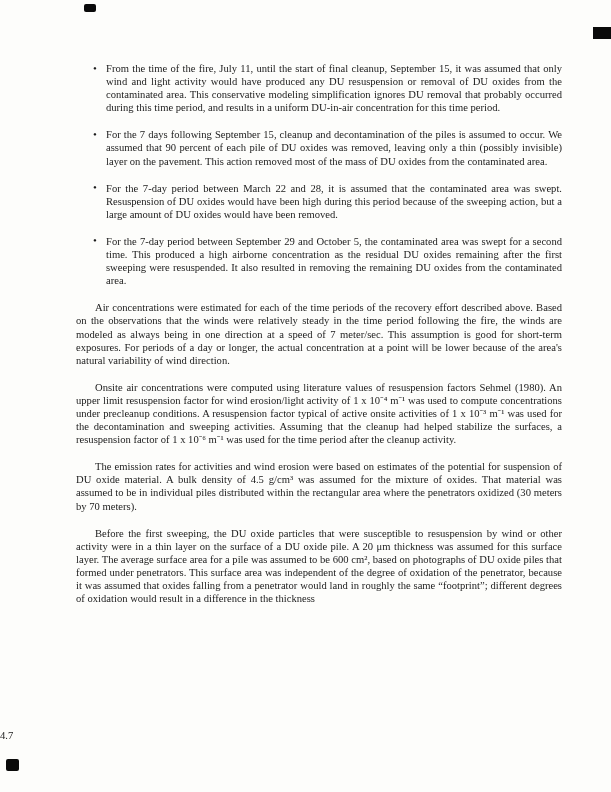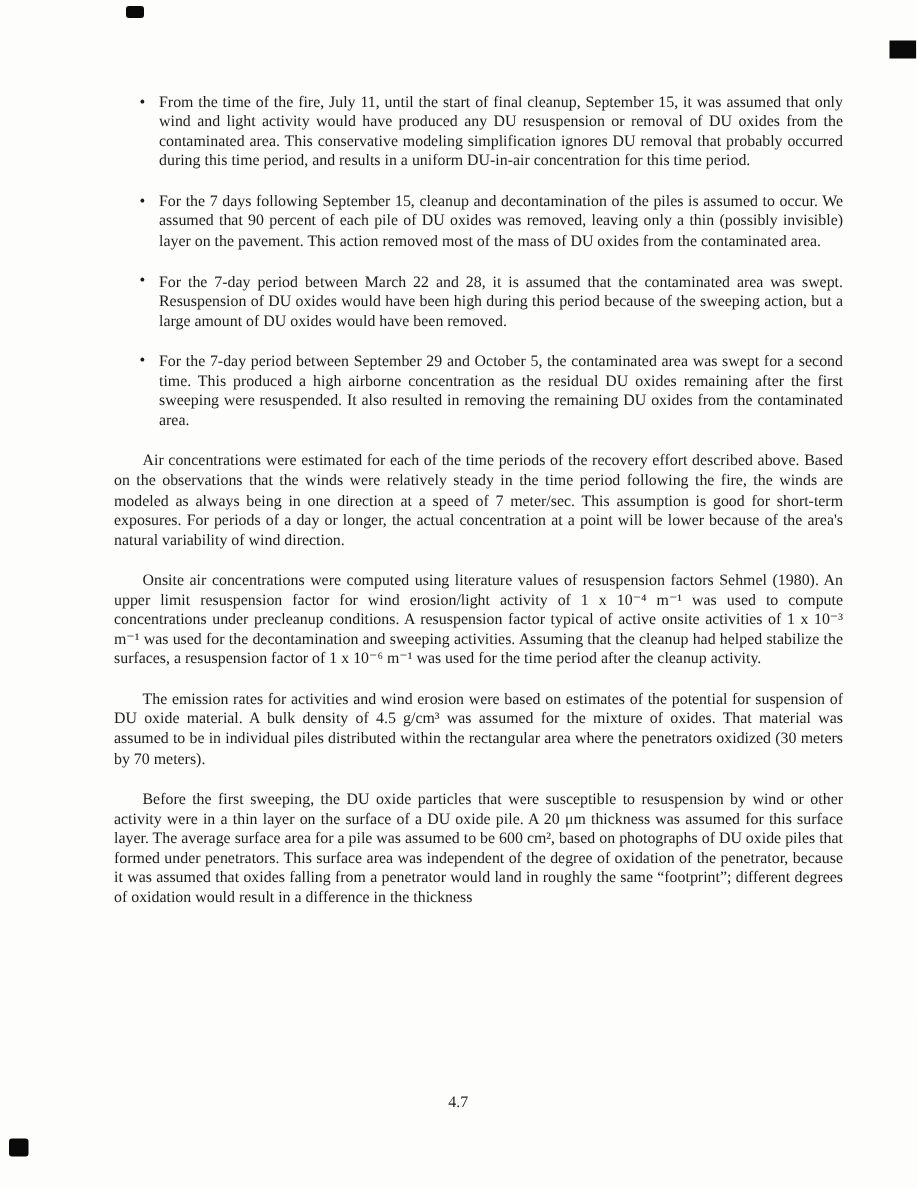--- a/index.html
+++ b/index.html
@@ -29,28 +29,29 @@
   }
   .bmark {
     position: absolute;
     left: 0;
     top: -0.5px;
     font-size: 11px;
   }
   p.para {
     margin: 14px 0 0 0;
     text-indent: 19px;
+    font-family: Liberation Serif, serif;
   }
   p.para.first { margin-top: 13px; }
   .pageno {
     position: absolute;
     left: 0;
     right: 0;
     top: 729px;
-    text-align: center;
+    text-align: left;
     font-size: 10.6px;
     color: #1b1b1b;
   }
   .artifact { position: absolute; background: #0a0a0a; }
   .a1 { left: 84px; top: 4px;  width: 12px; height: 8px;  border-radius: 2px; }
   .a2 { left: 593px; top: 27px; width: 18px; height: 12px; }
   .a3 { left: 6px;  top: 759px; width: 13px; height: 12px; border-radius: 2px; }
 </style>
 </head>
 <body>

